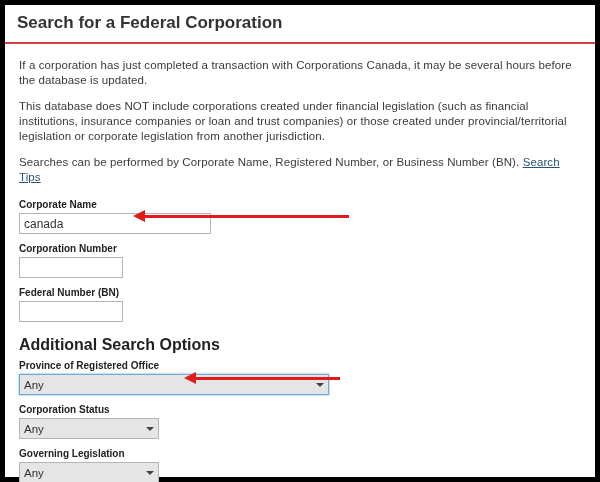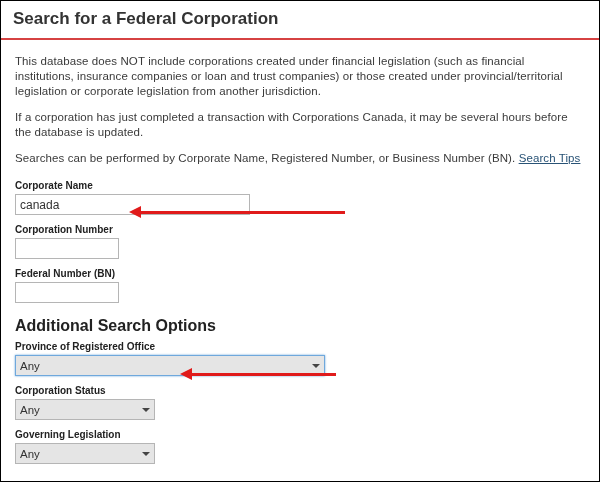--- a/index.html
+++ b/index.html
@@ -14,21 +14,21 @@
     font-size: 12px;
     color: #333333;
     overflow: hidden;
     position: relative;
   }
   .page {
     position: relative;
     width: 600px;
     height: 482px;
     box-sizing: border-box;
-    border: 1px solid #000000;
+    border: 5px solid #000000;
     background: #ffffff;
   }
   .page-title {
     font-size: 17px;
     font-weight: bold;
     color: #333333;
     padding: 8px 12px 9px 12px;
     margin: 0;
     font-family: "Liberation Sans", sans-serif;
   }
@@ -69,21 +69,21 @@
     box-sizing: border-box;
     height: 21px;
     border: 1px solid #b5b5b5;
     background: #ffffff;
     font-family: "Liberation Sans", sans-serif;
     font-size: 12px;
     color: #333333;
     padding: 2px 4px;
     outline: none;
   }
-  input.w-corp { width: 235px; }
+  input.w-corp { width: 192px; }
   input.w-num { width: 104px; }
   input.w-bn { width: 104px; }
 
   .section-title {
     font-weight: bold;
     font-size: 16px;
     color: #222222;
     margin: 14px 0 6px 0;
   }
   .select-wrap {
@@ -154,22 +154,22 @@
 <body>
 
 <div class="page">
 
   <h1 class="page-title">Search for a Federal Corporation</h1>
   <div class="title-rule"></div>
 
   <div class="content">
 
     <div class="intro">
+      <p>If a corporation has just completed a transaction with Corporations Canada, it may be several hours before the database is updated.</p>
       <p>This database does NOT include corporations created under financial legislation (such as financial institutions, insurance companies or loan and trust companies) or those created under provincial/territorial legislation or corporate legislation from another jurisdiction.</p>
-      <p>If a corporation has just completed a transaction with Corporations Canada, it may be several hours before the database is updated.</p>
       <p class="last">
         <span>Searches can be performed by Corporate Name, Registered Number, or Business Number (BN).</span>
         <span class="link">Search Tips</span>
       </p>
     </div>
 
     <div class="field-block">
       <label class="field-label">Corporate Name</label>
       <input class="text-input w-corp" type="text" value="canada" style="">
     </div>

